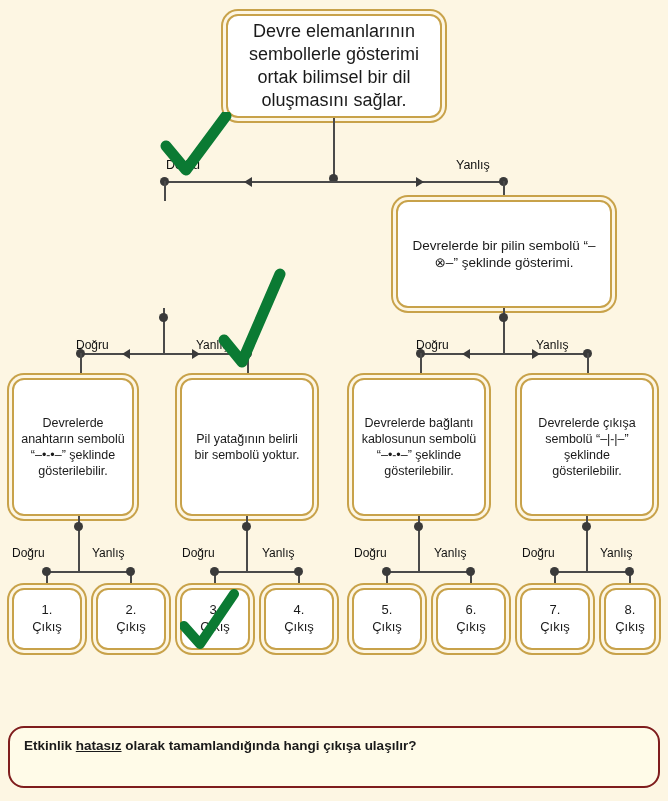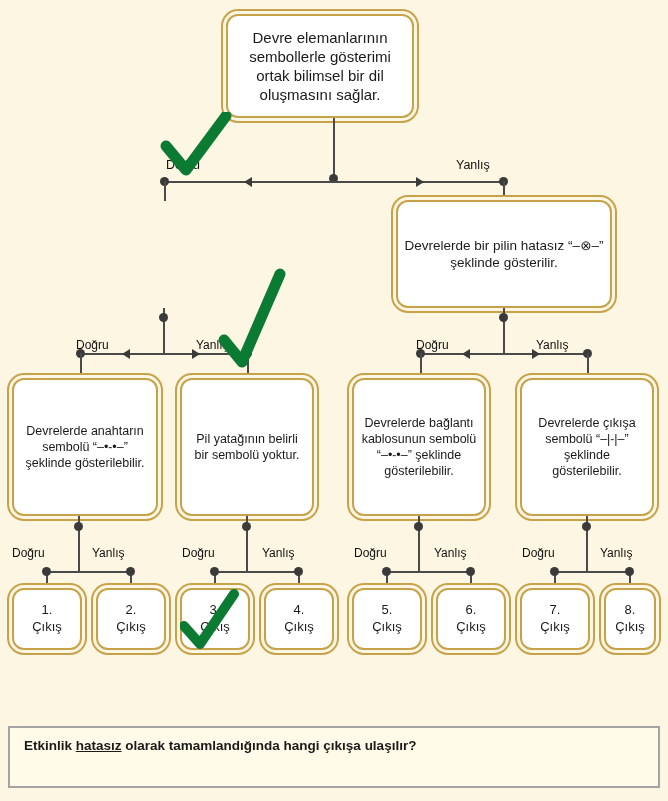--- a/index.html
+++ b/index.html
@@ -20,27 +20,27 @@
     border-radius:12px;
     box-shadow:0 0 0 3px #fdf6e3, 0 0 0 5px #c8a24a;
     box-sizing:border-box;
     display:flex;align-items:center;justify-content:center;
     text-align:center;
     color:#1a1a1a;
     line-height:1.28;
   }
   .node .txt{padding:4px 6px;}
 
-  .root{left:226px;top:14px;width:188px;height:104px;font-size:15px;}
+  .root{left:226px;top:14px;width:216px;height:104px;font-size:18px;}
   .l2{font-size:13.5px;}
   .n2a{left:56px;top:200px;width:216px;height:108px;}
   .n2b{left:396px;top:200px;width:216px;height:108px;}
 
   .l3{font-size:12.5px;}
-  .n3a{left:12px;top:378px;width:146px;height:138px;}
+  .n3a{left:12px;top:378px;width:122px;height:138px;}
   .n3b{left:180px;top:378px;width:134px;height:138px;}
   .n3c{left:352px;top:378px;width:134px;height:138px;}
   .n3d{left:520px;top:378px;width:134px;height:138px;}
 
   .leaf{font-size:13px;}
   .f1{left:12px;top:588px;width:70px;height:62px;}
   .f2{left:96px;top:588px;width:70px;height:62px;}
   .f3{left:180px;top:588px;width:70px;height:62px;}
   .f4{left:264px;top:588px;width:70px;height:62px;}
   .f5{left:352px;top:588px;width:70px;height:62px;}
@@ -61,21 +61,21 @@
   .lbl{position:absolute;font-size:12.5px;color:#111;white-space:nowrap;}
   .lbl.sm{font-size:12px;}
 
   
   .check{position:absolute;color:#0b7a33;}
   .check svg{display:block;}
 
   
   .footer{
     position:absolute;left:8px;top:726px;width:652px;height:62px;
-    background:#fffbe8;border:2px solid #a3a3a3;border-radius:0;
+    background:#fffbe8;border:2px solid #7f1d1d;border-radius:16px;
     box-sizing:border-box;padding:10px 14px;
   }
   .q{font-size:13.5px;font-weight:bold;color:#1a1a1a;}
   .q u{text-decoration:underline;}
   .ans{margin-top:6px;font-size:13.5px;color:#2e7d32;}
 </style>
 </head>
 <body>
 
 <div class="canvas">
@@ -92,21 +92,21 @@
   <div class="arrow right" style="left:416px;top:177px;"></div>
   <div class="dot" style="left:160px;top:177px;"></div>
   <div class="dot" style="left:499px;top:177px;"></div>
   <div class="ln v" style="left:164px;top:181px;height:20px;"></div>
   <div class="ln v" style="left:503px;top:181px;height:20px;"></div>
 
   <div class="lbl" style="left:166px;top:158px;">Doğru</div>
   <div class="lbl" style="left:456px;top:158px;">Yanlış</div>
 
   <div class="node l2 n2b">
-    <span class="txt">Devrelerde bir pilin hatasız “–⊗–” şeklinde gösterilir.</span>
+    <span class="txt">Devrelerde bir pilin sembolü “–⊗–” şeklinde gösterimi.</span>
   </div>
 
   <div class="ln v" style="left:163px;top:308px;height:46px;"></div>
   <div class="dot" style="left:159px;top:313px;"></div>
   <div class="ln h" style="left:80px;top:353px;width:168px;"></div>
   <div class="arrow left" style="left:122px;top:349px;"></div>
   <div class="arrow right" style="left:192px;top:349px;"></div>
   <div class="dot" style="left:76px;top:349px;"></div>
   <div class="dot" style="left:243px;top:349px;"></div>
   <div class="ln v" style="left:80px;top:353px;height:26px;"></div>

